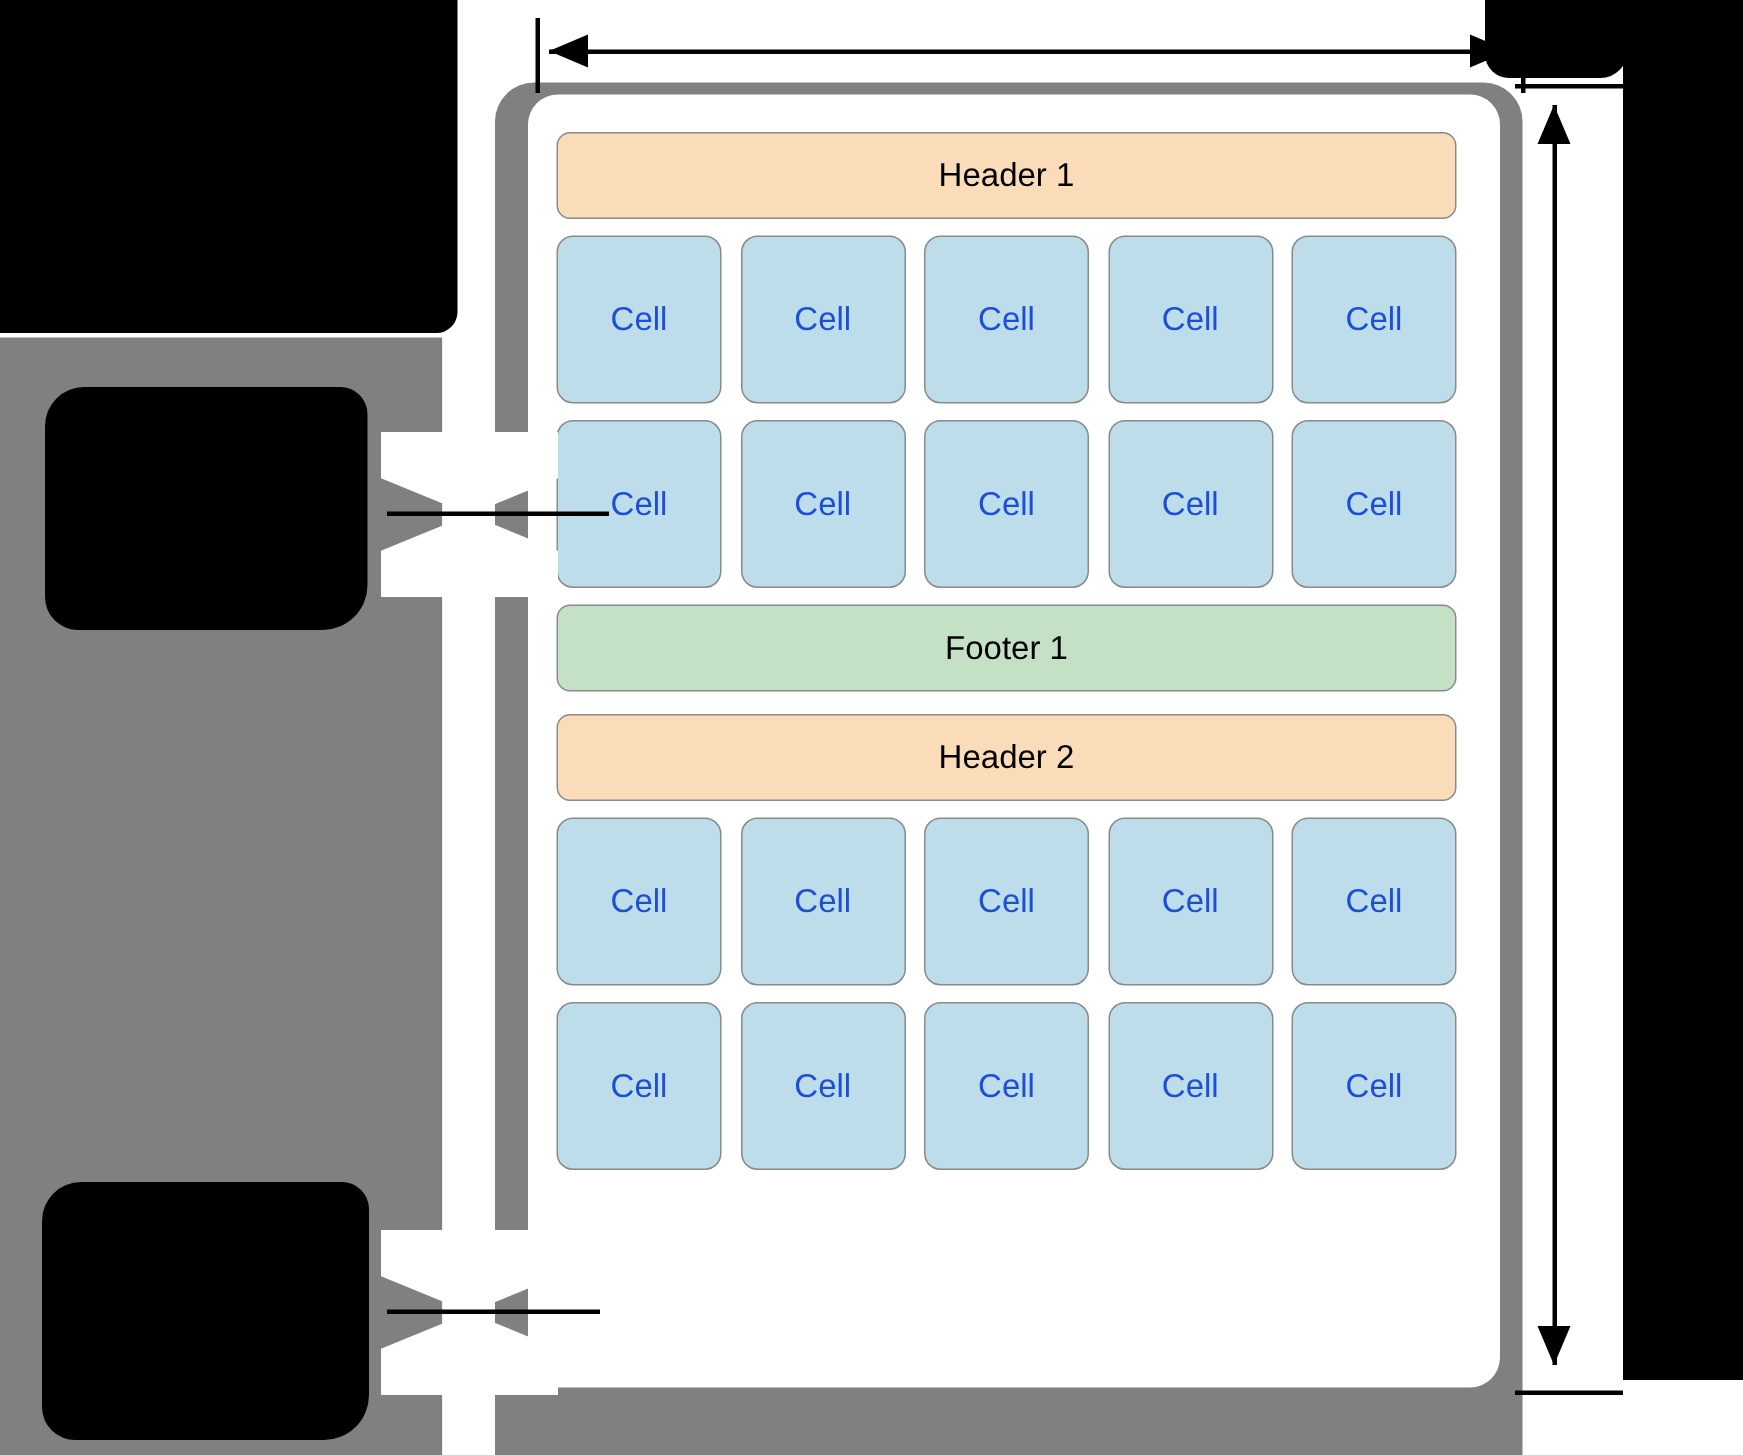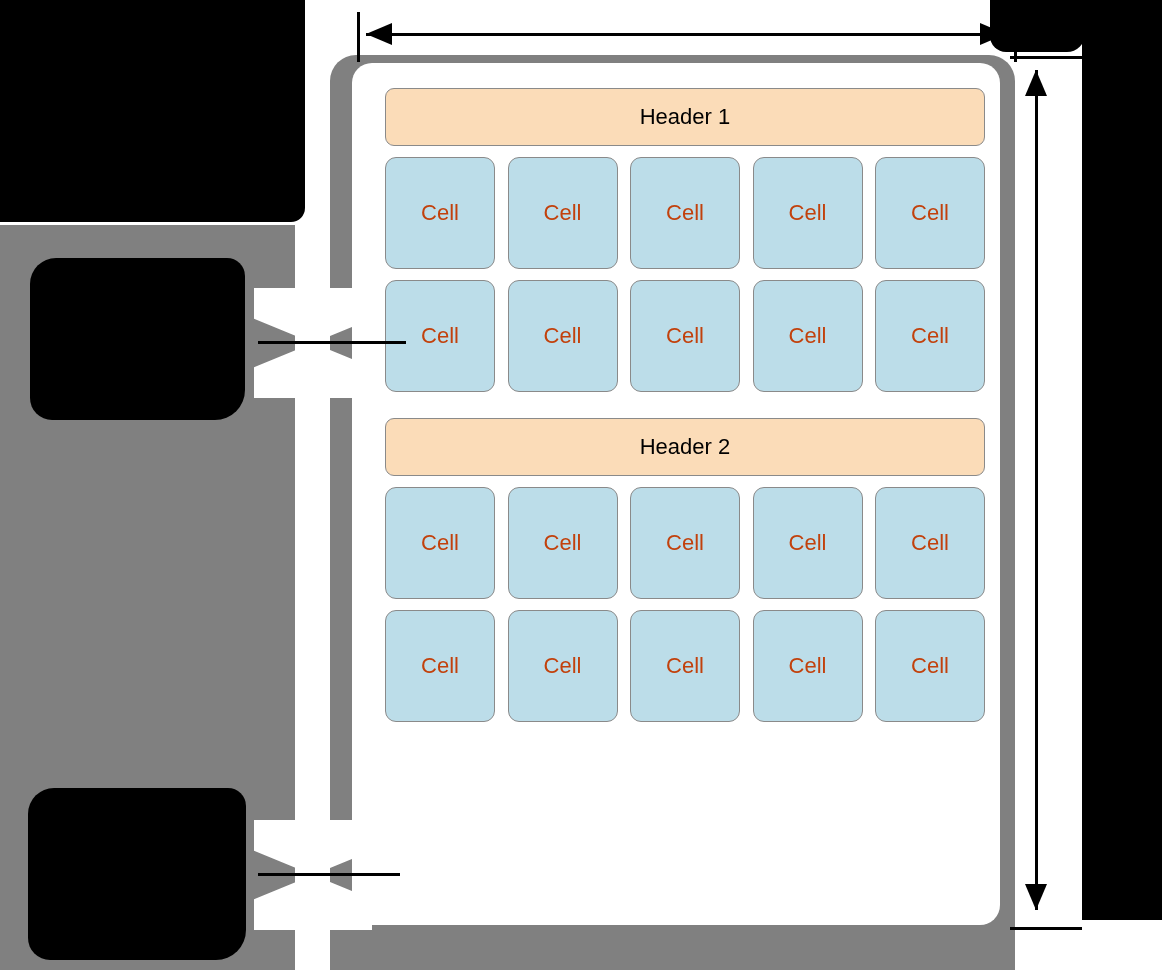--- a/index.html
+++ b/index.html
@@ -53,21 +53,21 @@
     width: 648px;
     height: 862px;
     background: #ffffff;
     border-radius: 20px;
     box-sizing: border-box;
   }
 
   
   #content {
     position: absolute;
-    left: 385px;
+    left: 371px;
     top: 88px;
     width: 600px;
     height: 815px;
     display: flex;
     flex-direction: column;
   }
 
   .section {
     display: flex;
     flex-direction: column;
@@ -100,21 +100,21 @@
   .cell {
     width: 110px;
     height: 112px;
     background: #bcdde9;
     border: 1px solid #8a8a8a;
     border-radius: 11px;
     display: flex;
     align-items: center;
     justify-content: center;
     font-size: 22px;
-    color: #c2410c;
+    color: #1d4ed8;
     box-sizing: border-box;
   }
 
   
   .bowtie {
     position: absolute;
     width: 84px;
     height: 110px;
     background: #ffffff;
     clip-path: polygon(0 0, 100% 0, 100% 28%, 50% 50%, 100% 72%, 100% 100%, 0 100%, 0 72%, 50% 50%, 0 28%);
@@ -217,20 +217,21 @@
       </div>
 
       <div class="row last">
         <div class="cell">Cell</div>
         <div class="cell">Cell</div>
         <div class="cell">Cell</div>
         <div class="cell">Cell</div>
         <div class="cell">Cell</div>
       </div>
 
+      <div class="band footer">Footer 1</div>
     </div>
 
     <div class="section">
       <div class="band header">Header 2</div>
 
       <div class="row">
         <div class="cell">Cell</div>
         <div class="cell">Cell</div>
         <div class="cell">Cell</div>
         <div class="cell">Cell</div>

